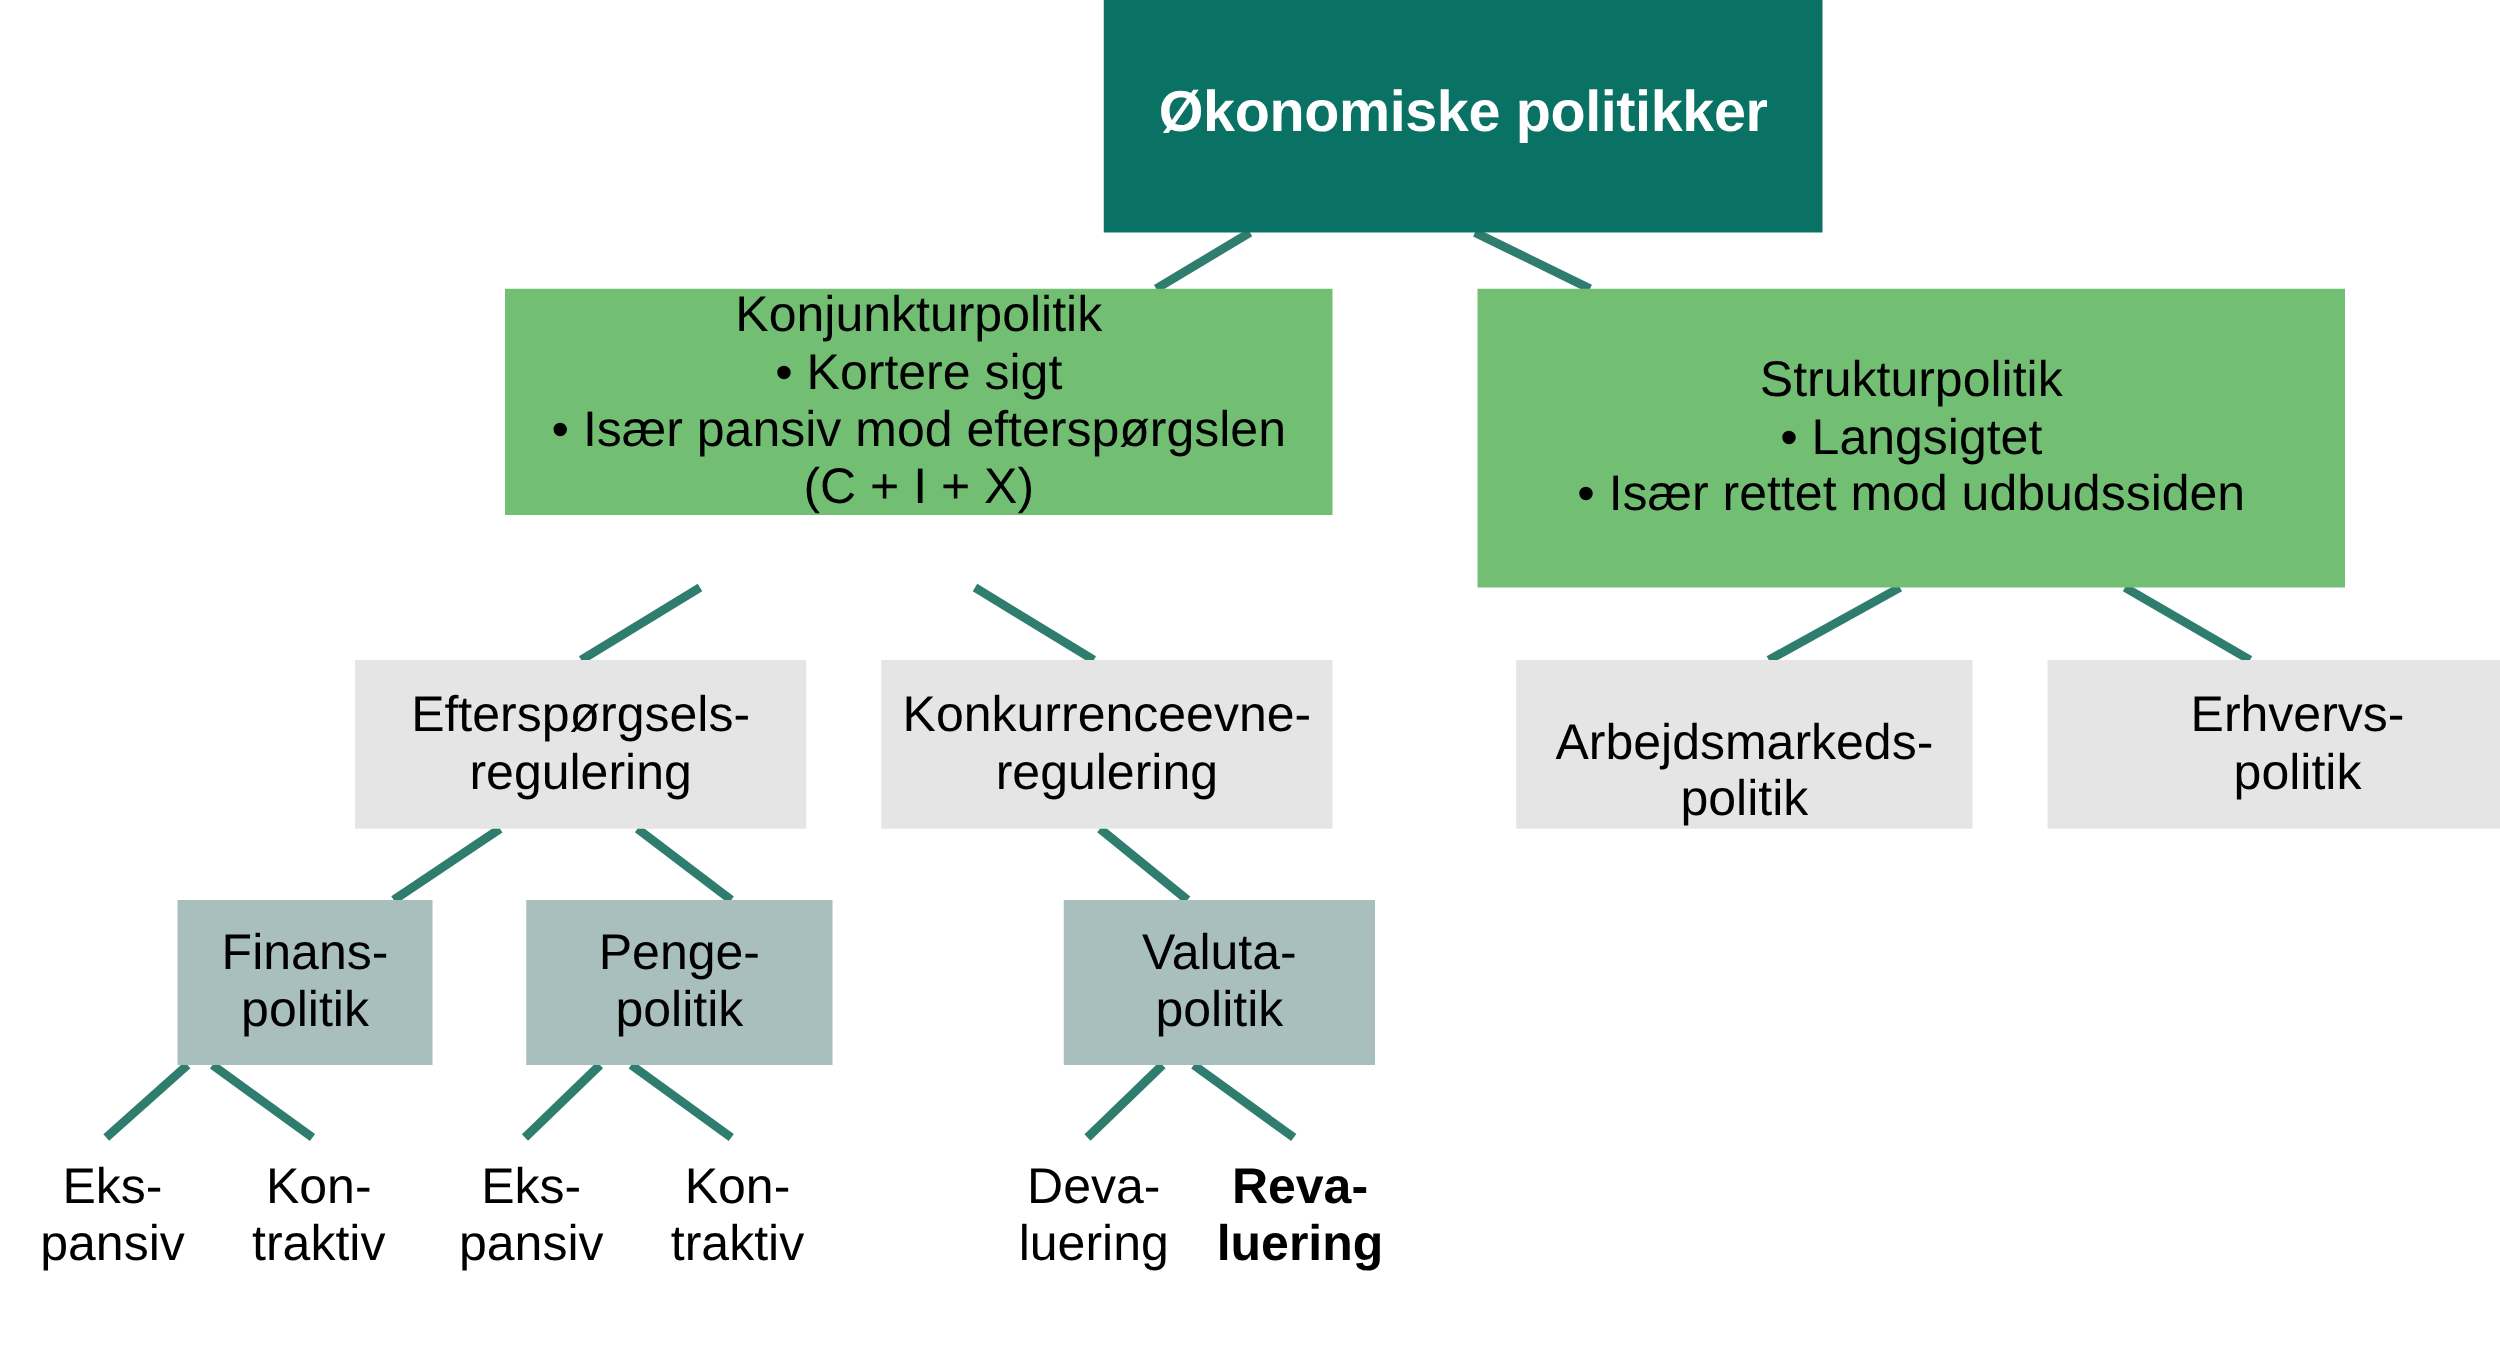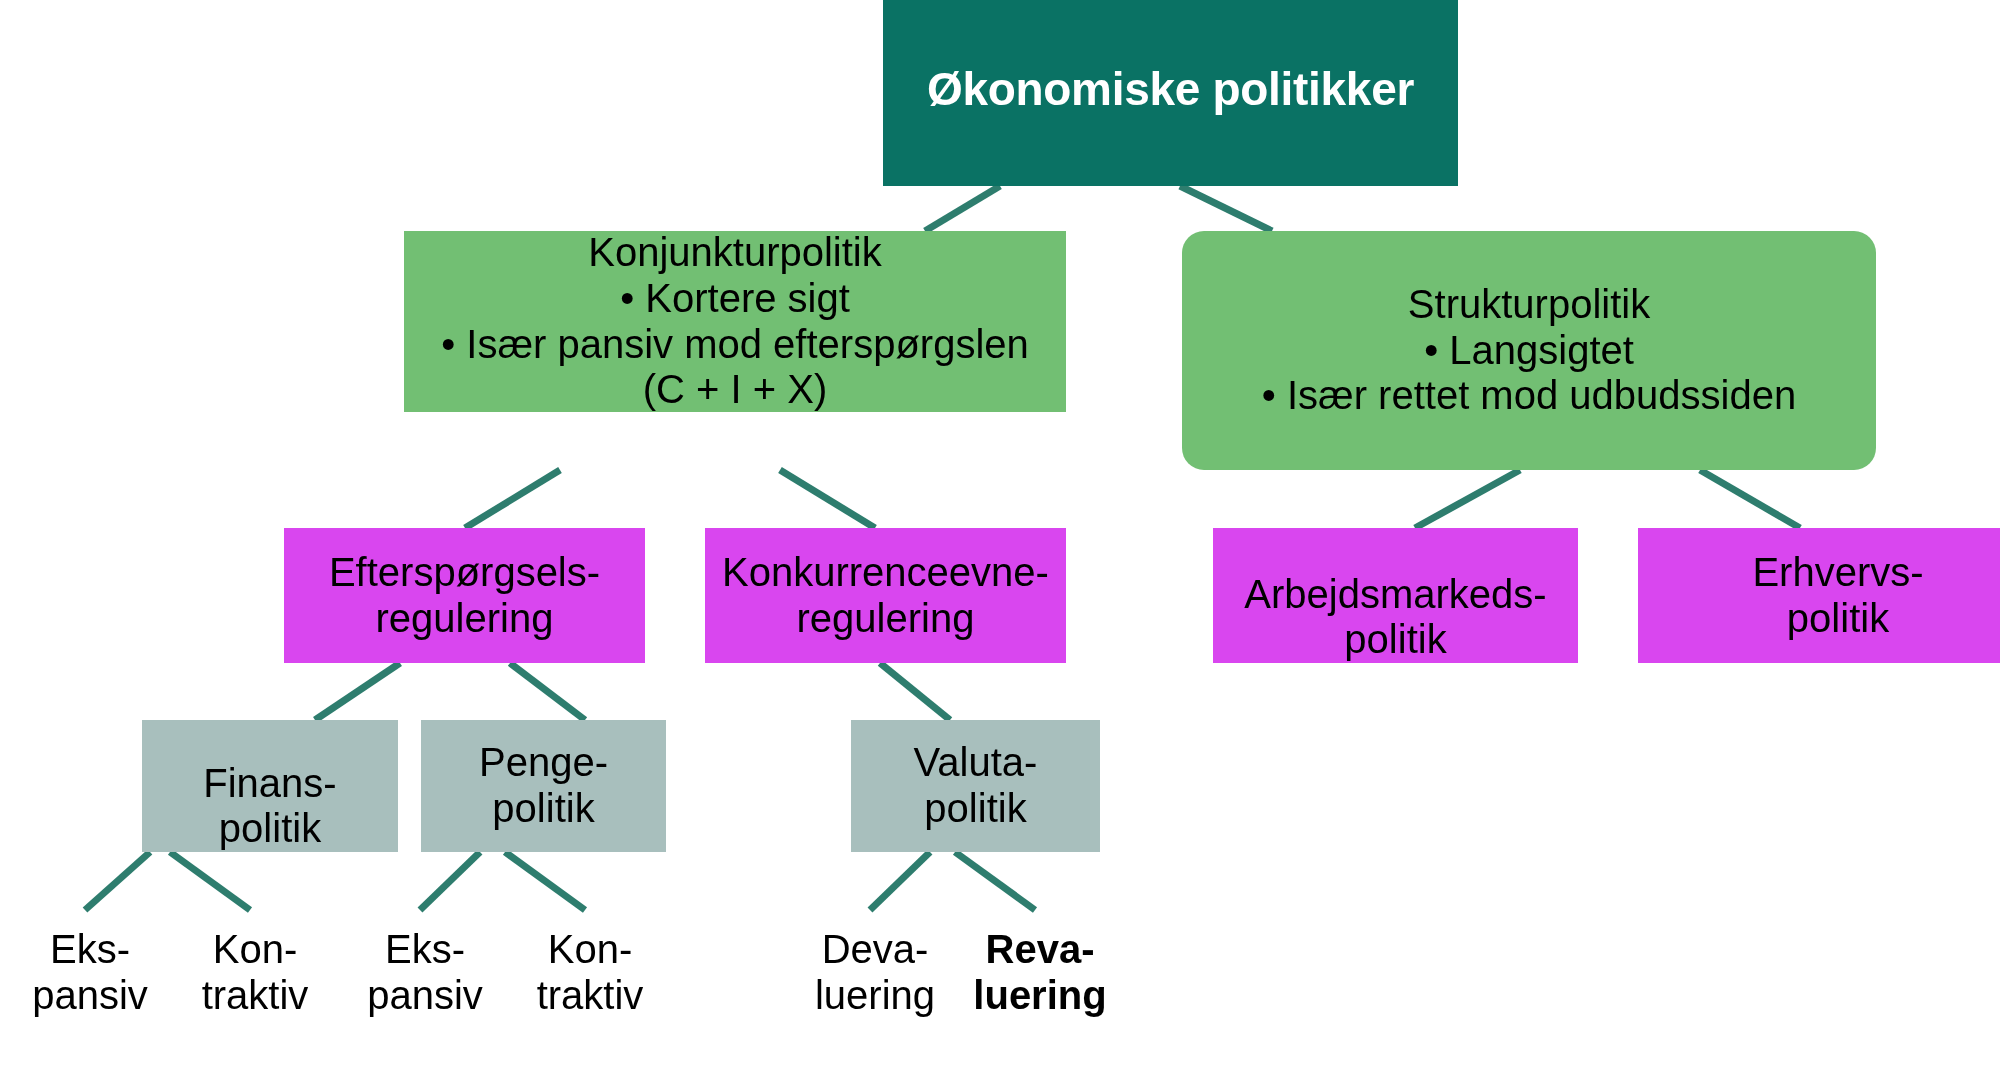--- a/index.html
+++ b/index.html
@@ -47,21 +47,21 @@
     font-size: 46px;
     letter-spacing: -0.3px;
   }
   
   .lvl-branch {
     background: #72bf73;
     font-size: 40px;
   }
   
   .lvl-sub {
-    background: #d946ef;
+    background: #e5e5e5;
     font-size: 40px;
   }
   
   .lvl-tool {
     background: #a8bfbd;
     font-size: 40px;
   }
   
   .lvl-leaf {
     background: transparent;
@@ -113,21 +113,21 @@
     <span class="line">Økonomiske politikker</span>
   </div>
 
   <div class="node lvl-branch" style="left:404px; top:231px; width:662px; height:181px;">
     <span class="line">Konjunkturpolitik</span>
     <span class="bullet-line">• Kortere sigt</span>
     <span class="bullet-line">• Især pansiv mod efterspørgslen</span>
     <span class="bullet-line">(C + I + X)</span>
   </div>
 
-  <div class="node lvl-branch" style="left:1182px; top:231px; width:694px; height:239px;border-radius:22px;">
+  <div class="node lvl-branch" style="left:1182px; top:231px; width:694px; height:239px;">
     <span class="line">Strukturpolitik</span>
     <span class="bullet-line">• Langsigtet</span>
     <span class="bullet-line">• Især rettet mod udbudssiden</span>
   </div>
 
   <div class="node lvl-sub" style="left:284px; top:528px; width:361px; height:135px;">
     <span class="line">Efterspørgsels-</span>
     <span class="line">regulering</span>
   </div>
 
@@ -139,21 +139,21 @@
   <div class="node lvl-sub" style="left:1213px; top:528px; width:365px; height:135px;justify-content:flex-end;">
     <span class="line">Arbejdsmarkeds-</span>
     <span class="line">politik</span>
   </div>
 
   <div class="node lvl-sub" style="left:1638px; top:528px; width:400px; height:135px;">
     <span class="line">Erhvervs-</span>
     <span class="line">politik</span>
   </div>
 
-  <div class="node lvl-tool" style="left:142px; top:720px; width:256px; height:132px;justify-content:flex-end;">
+  <div class="node lvl-tool" style="left:142px; top:720px; width:204px; height:132px;">
     <span class="line">Finans-</span>
     <span class="line">politik</span>
   </div>
 
   <div class="node lvl-tool" style="left:421px; top:720px; width:245px; height:132px;">
     <span class="line">Penge-</span>
     <span class="line">politik</span>
   </div>
 
   <div class="node lvl-tool" style="left:851px; top:720px; width:249px; height:132px;">

